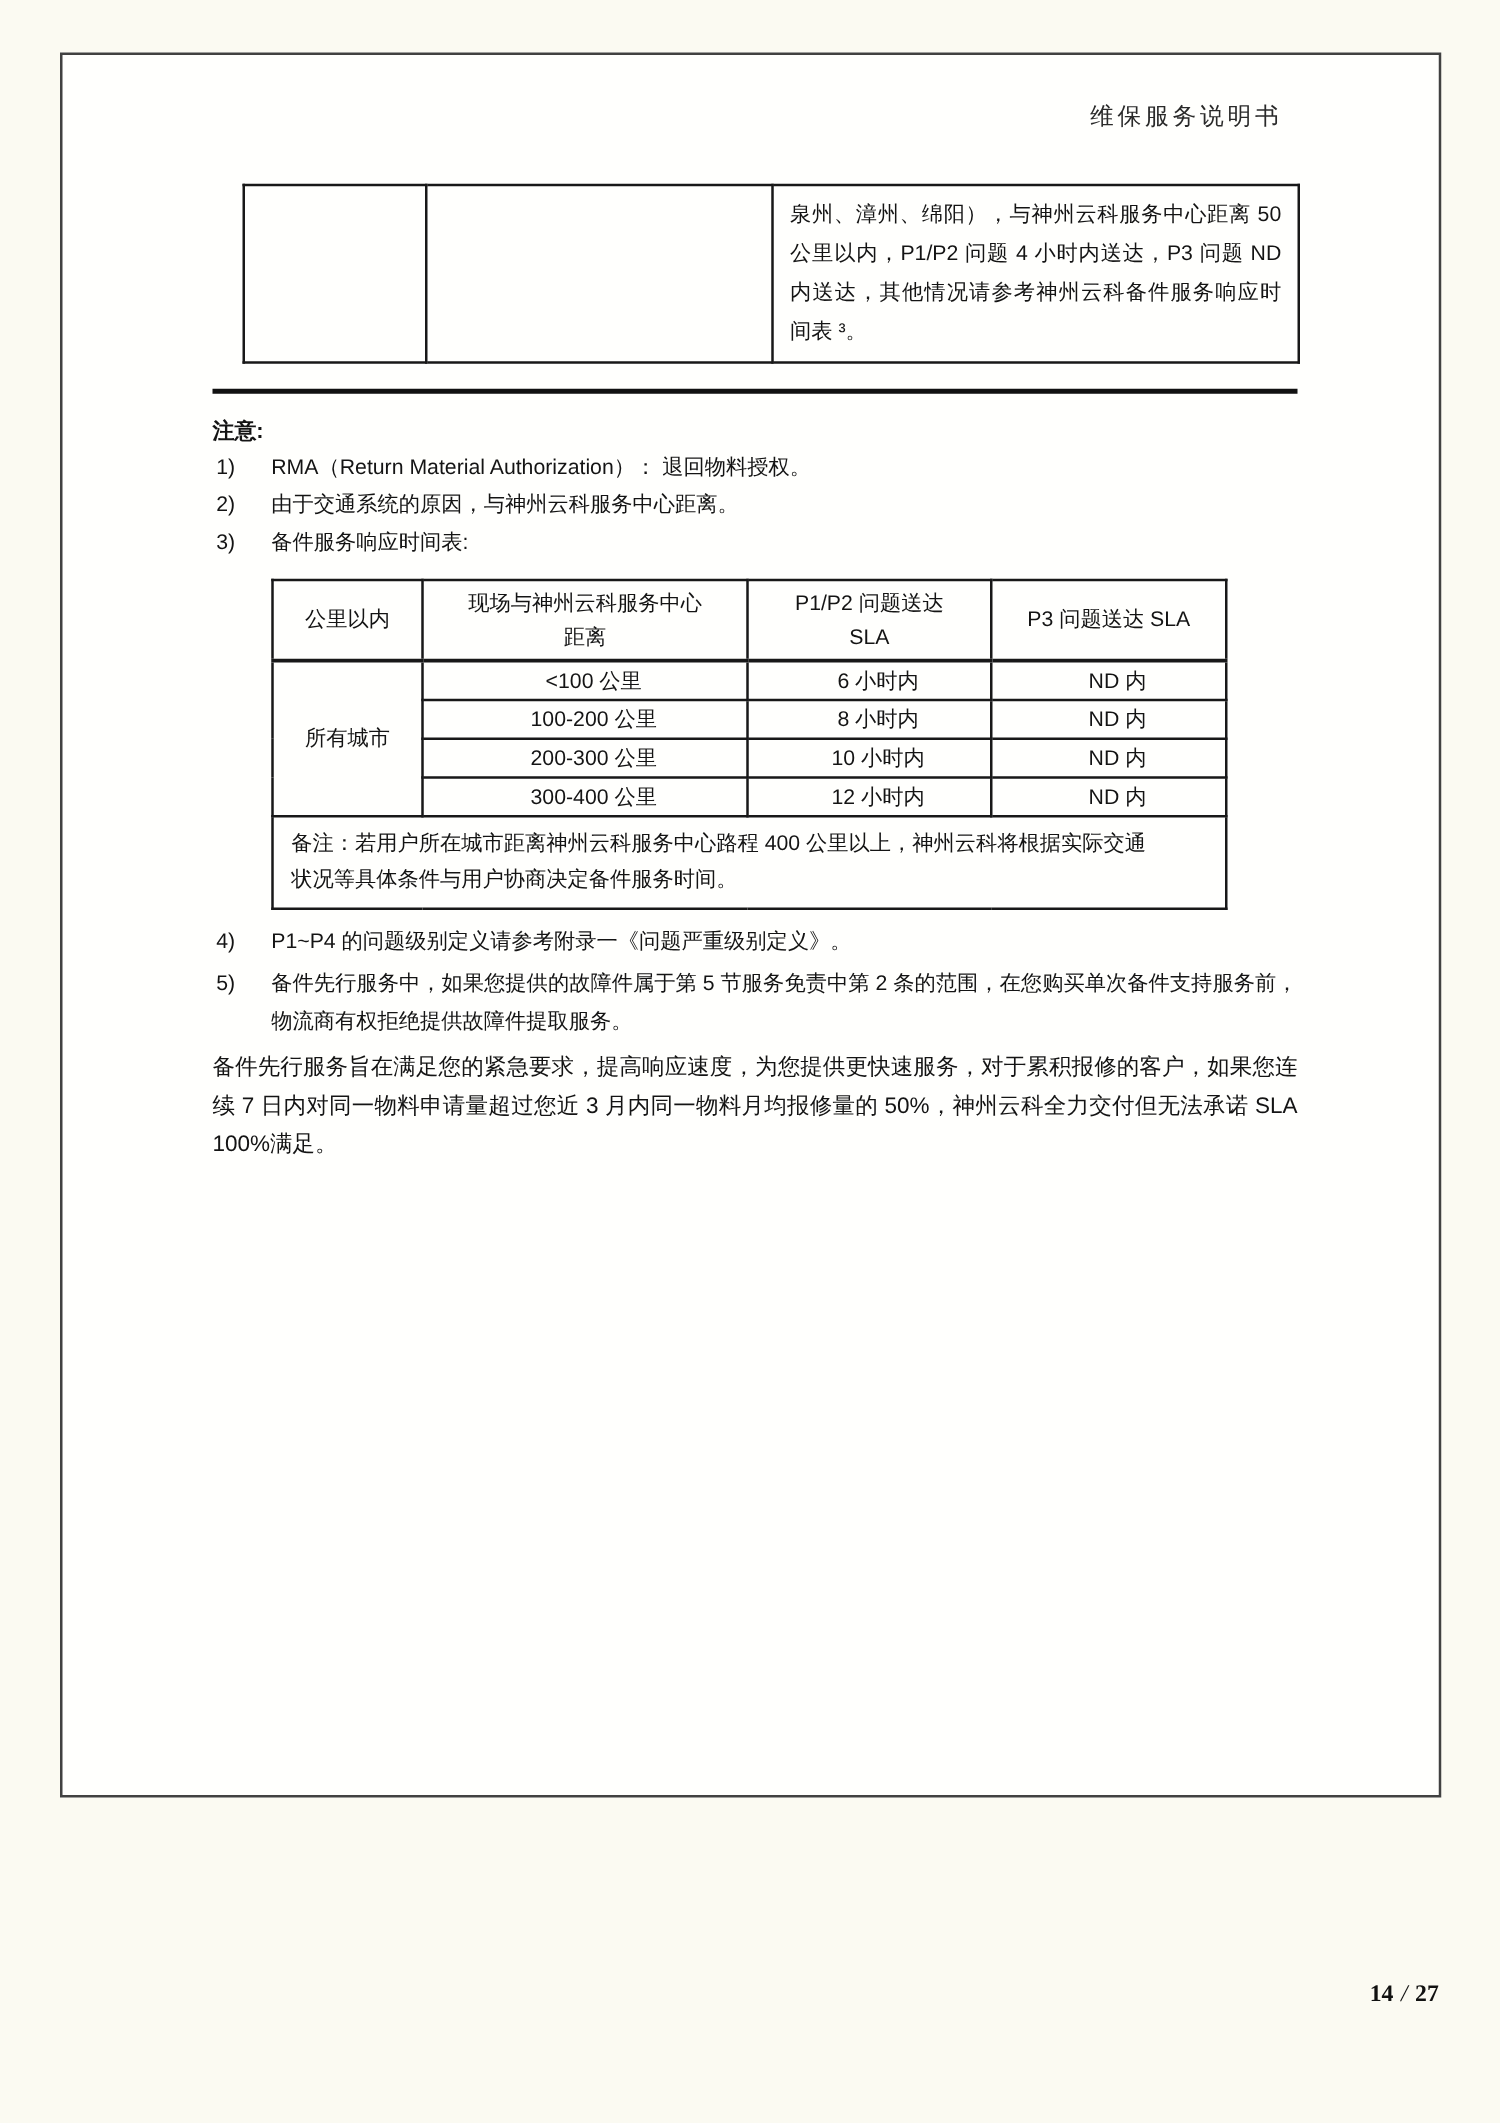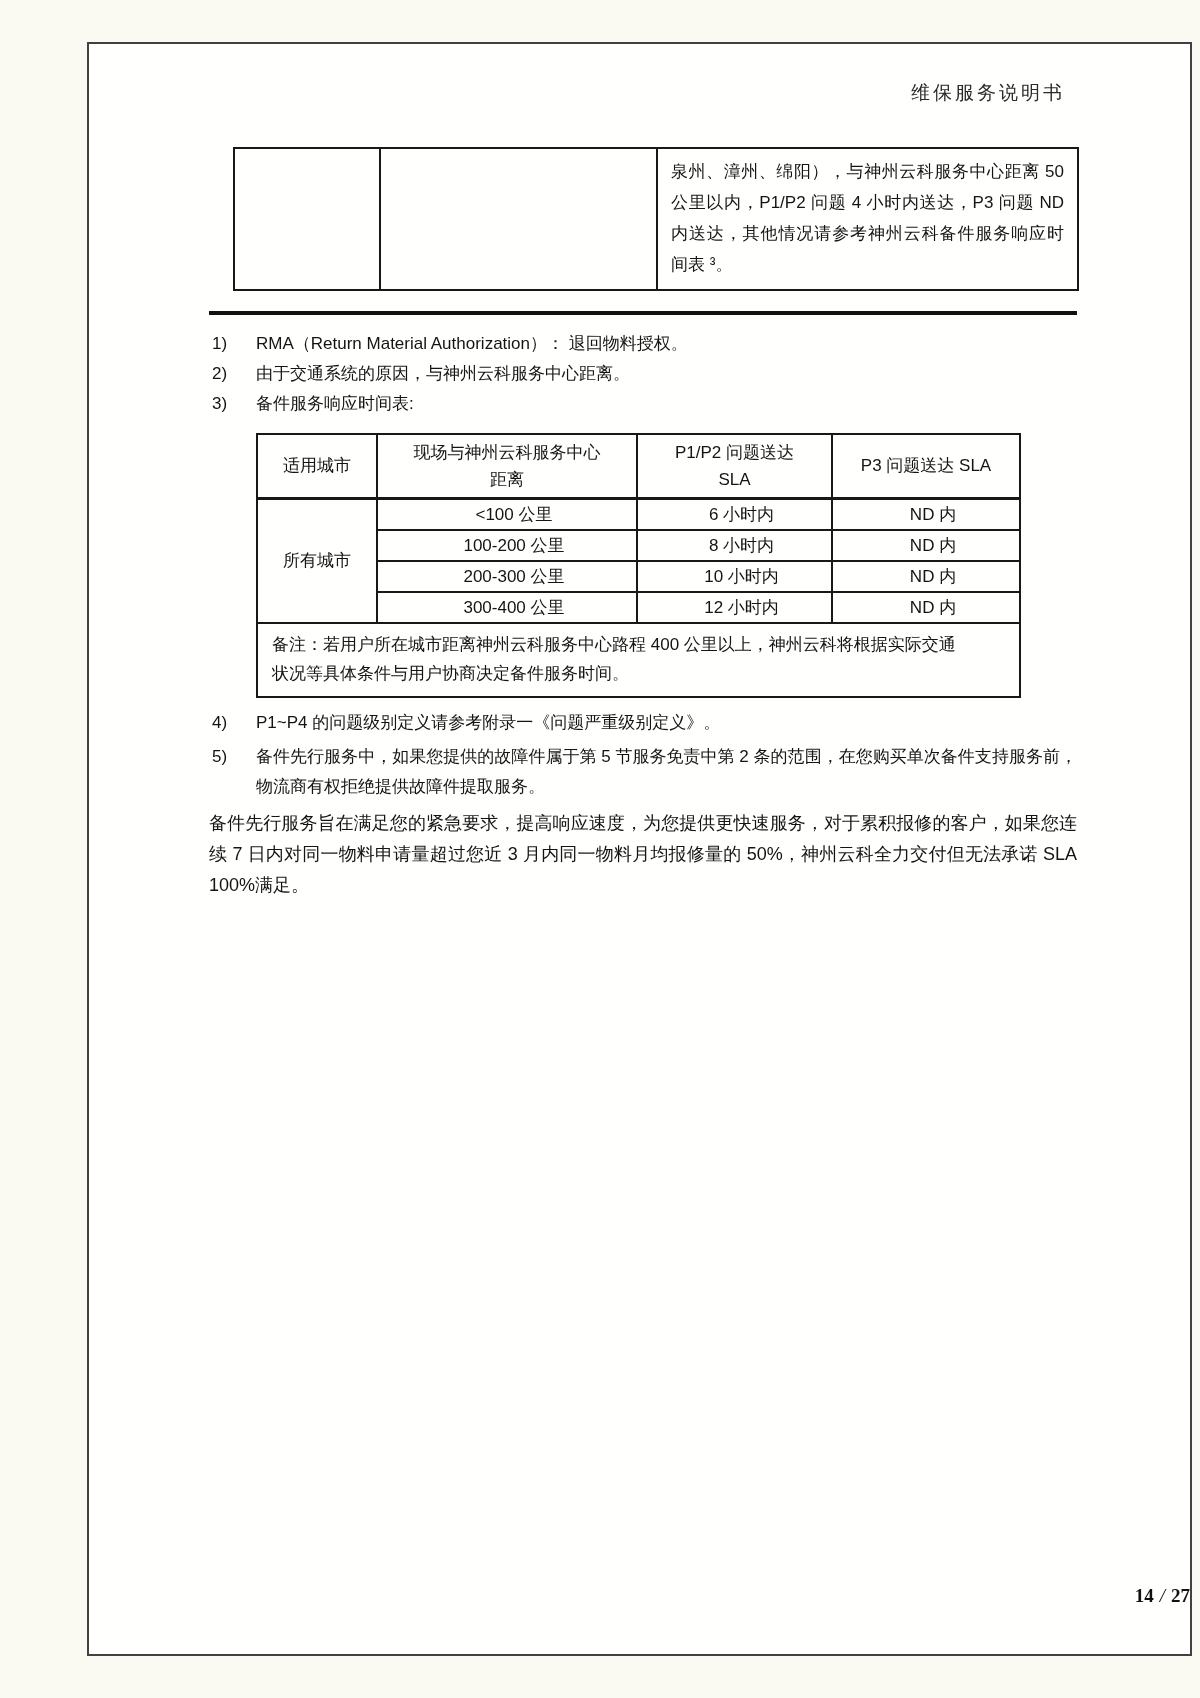--- a/index.html
+++ b/index.html
@@ -6,25 +6,24 @@
     margin: 0; padding: 0;
     width: 1200px; height: 1698px;
     background: #fbfaf2;
     overflow: hidden;
     font-family: "Liberation Sans", "DejaVu Sans", sans-serif;
     color: #141414;
   }
   .page {
     position: absolute;
     left: 48px; top: 42px;
-    width: 1105px; height: 1614px;
+    width: 1105px; height: 1396px;
     box-sizing: border-box;
     border: 2px solid #414141;
     background: #fffffd;
-    margin-left: 39px;
   }
   .doc-header {
     position: absolute;
     top: 36px; right: 125px;
     font-family: "Liberation Serif", "DejaVu Serif", serif;
     font-size: 19px;
     letter-spacing: 3px;
     color: #2a2a2a;
   }
   
@@ -167,20 +166,21 @@
         <div class="jline last">间表 ³。</div>
       </td>
     </tr>
   </tbody>
     </table>
 
   <div class="flow">
 
     <div class="rule"></div>
 
+    <div class="notice-label">注意:</div>
 
     <div class="note-item">
       <span class="num">1)</span>
       <span class="txt">RMA（Return Material Authorization）： 退回物料授权。</span>
     </div>
 
     <div class="note-item">
       <span class="num">2)</span>
       <span class="txt">由于交通系统的原因，与神州云科服务中心距离。</span>
     </div>
@@ -193,21 +193,21 @@
     <table class="sla-table">
       <colgroup>
         <col style="width:120px">
           <col style="width:260px">
           <col style="width:195px">
           <col style="width:188px">
       </colgroup>
       <thead>
         <tr>
           <th>
-            <div>适用城市</div>
+            <div>公里以内</div>
           </th>
           <th>
             <div>现场与神州云科服务中心</div>
             <div>距离</div>
           </th>
           <th>
             <div>P1/P2 问题送达</div>
             <div>SLA</div>
           </th>
           <th>

